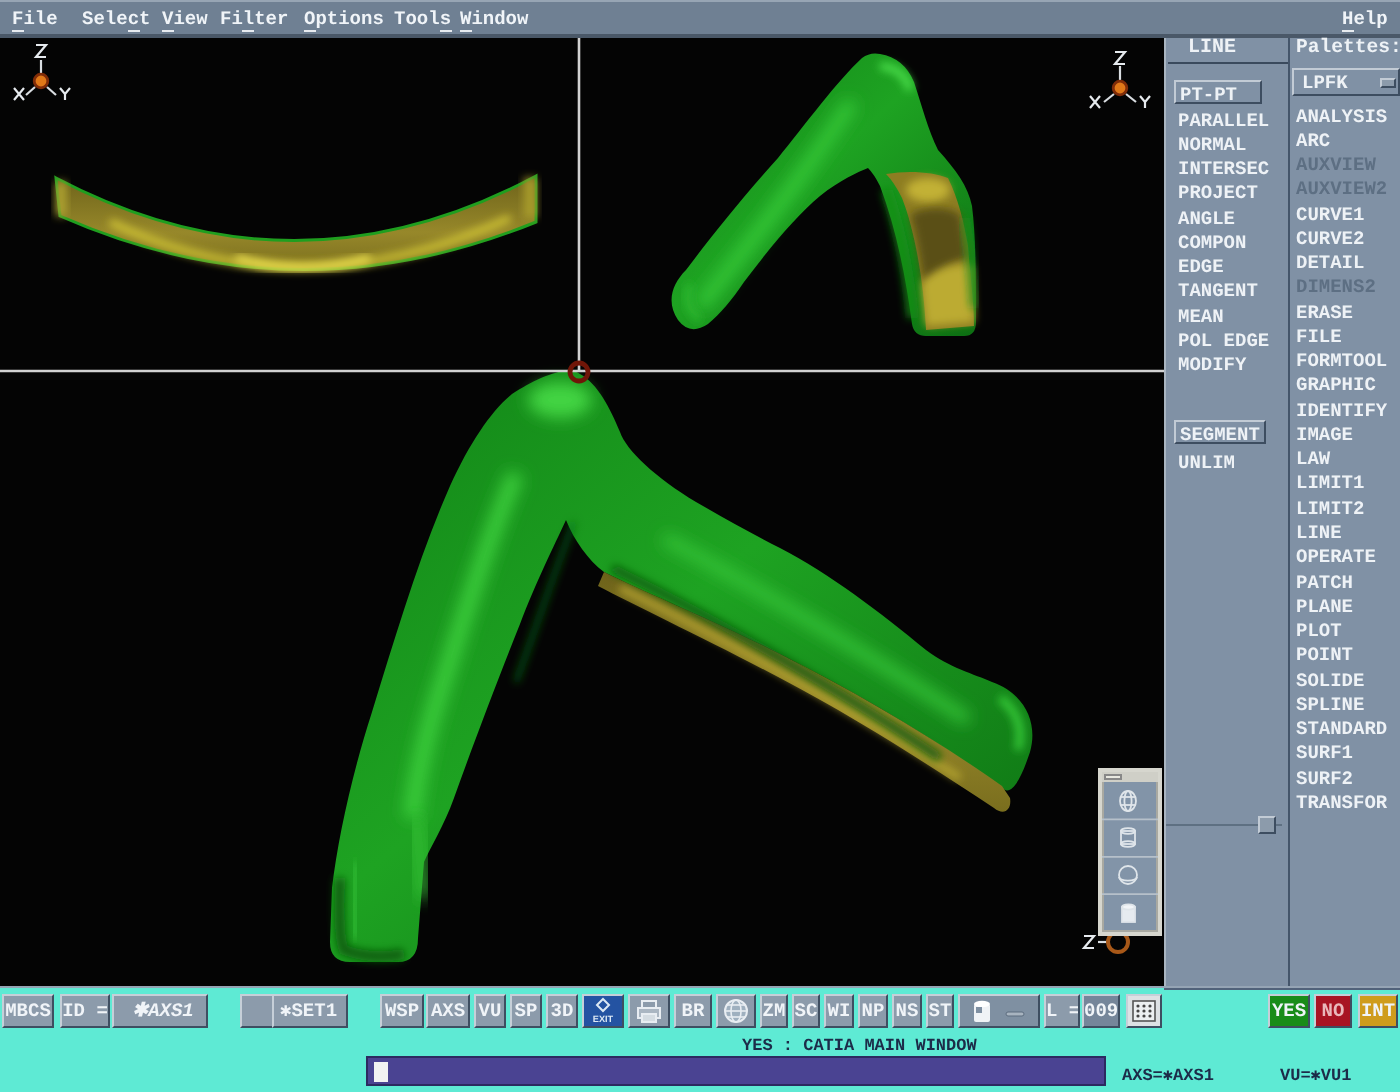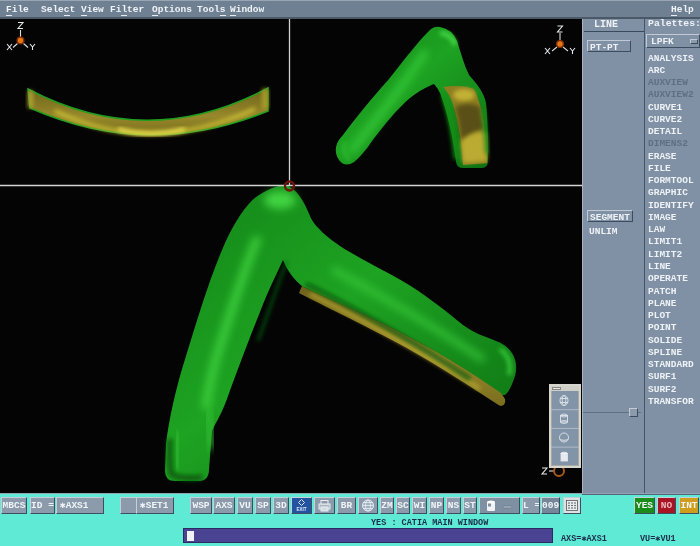--- a/index.html
+++ b/index.html
@@ -164,20 +164,31 @@
     </svg>
   </div>
   </div>
   <div id="rp" class="abs">
     <div class="col1">
       <div class="ritem wt" style="left:11px; top:0px; font-size:10px;">LINE</div>
       <div class="abs" style="left:1px; top:11.5px; width:61px; height:1px; background:#3a4a5d;"></div>
       <div class="raised abs" style="left:4px; top:21px; width:44px; height:12px;">
         <div class="ritem wt" style="left:2px; top:0.5px;">PT-PT</div>
       </div>
+      <div class="ritem wt" style="left:6px; top:35.5px; line-height:12.27px;">PARALLEL
+NORMAL
+INTERSEC
+PROJECT
+ANGLE
+COMPON
+EDGE
+TANGENT
+MEAN
+POL EDGE
+MODIFY</div>
       <div class="raised abs" style="left:4px; top:191px; width:46px; height:12px;text-align:right;">
         <div class="ritem wt" style="left:2px; top:0.5px;">SEGMENT</div>
       </div>
       <div class="ritem wt" style="left:6px; top:206.5px;">UNLIM</div>
       <div class="abs" style="left:0px; top:393px; width:58px; height:1px; background:#5e7082;"></div>
       <div class="raised abs" style="left:46px; top:389px; width:9px; height:9px; background:#8c9bab;"></div>
     </div>
     <div class="col2">
       <div class="ritem wt" style="left:3px; top:-1px; font-size:9.8px;">Palettes:</div>
       <div class="raised abs" style="left:1px; top:14.5px; width:54px; height:14px;padding-left:46px;">
@@ -212,21 +223,21 @@
 STANDARD
 SURF1
 SURF2
 TRANSFOR</div>
     </div>
   </div>
   <div id="bb" class="abs">
     <div class="abs" style="left:582px; top:0px; width:118px; height:1px; background:#51627a;"></div>
     <div class="btn" style="left:1px; width:26px;">MBCS</div>
     <div class="btn" style="left:30px; width:25px;">ID =</div>
-    <div class="btn" style="left:56px; width:48px; text-align:left; padding-left:3px;">✱AXS1</div>
+    <div class="btn" style="left:56px; width:48px; text-align:center; padding-left:3px;font-style:italic;">✱AXS1</div>
     <div class="btn" style="left:120px; width:18px;padding-left:39px;">SET =</div>
     <div class="btn" style="left:136px; width:38px; text-align:left; padding-left:3px;">✱SET1</div>
     <div class="btn" style="left:190px; width:22px;">WSP</div>
     <div class="btn" style="left:213px; width:22px;">AXS</div>
     <div class="btn" style="left:237px; width:16px;">VU</div>
     <div class="btn" style="left:255px; width:16px;">SP</div>
     <div class="btn" style="left:273px; width:16px;">3D</div>
     <div class="btn" style="left:291px; width:21px; background:#2453a2;">
       <svg width="19" height="15">
           <path d="M9.5,1.5 L12.5,4.5 L9.5,7.5 L6.5,4.5 Z" fill="none" stroke="#dce8f4" stroke-width="1"></path>

